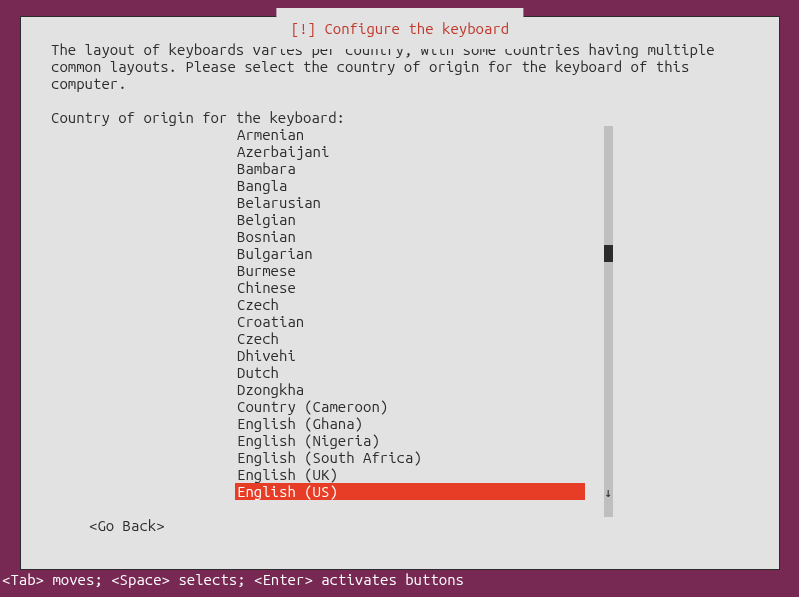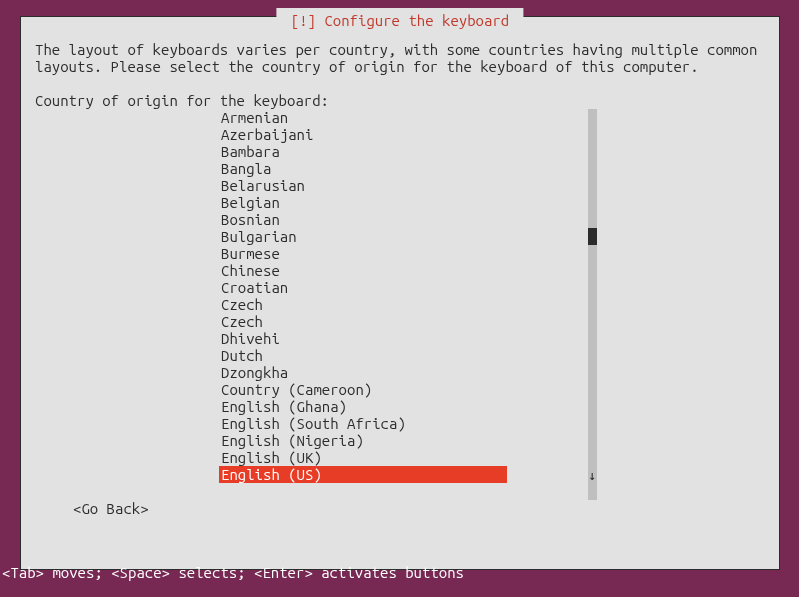--- a/index.html
+++ b/index.html
@@ -27,25 +27,25 @@
       background: #e2e2e2;
       border: 1px solid #2c2c2c;
     }
     .dialog-title {
       position: absolute;
       top: -9px;
       left: 50%;
       transform: translateX(-50%);
       background: #e2e2e2;
       color: #c0392b;
-      padding: 4px 6px;
+      padding: 12px 6px;
       white-space: pre;
     }
     .dialog-content {
-      padding: 24px 14px 14px 14px;
+      padding: 24px 14px 14px 30px;
     }
     .instruction {
       white-space: pre-wrap;
       margin-bottom: 17px;
     }
     .prompt {
       margin-bottom: 0;
     }
     .list-container {
       position: relative;
@@ -53,21 +53,21 @@
       width: 360px;
     }
     .list-item {
       height: 17px;
       padding-left: 2px;
       white-space: pre;
     }
     .list-item.selected {
       background: #e73c26;
       color: #ffffff;
-      width: 288px;
+      width: 350px;
     }
     .scroll-track {
       position: absolute;
       right: -18px;
       top: 0;
       width: 9px;
       height: 391px;
       background: #bfbfbf;
     }
     .scroll-arrow-up {
@@ -96,21 +96,21 @@
       height: 17px;
       background: #2c2c2c;
     }
     .go-back {
       margin-top: 17px;
       margin-left: 38px;
       white-space: pre;
     }
     .footer {
       position: absolute;
-      bottom: 16px;
+      bottom: 9px;
       left: 2px;
       color: #ffffff;
       white-space: pre;
     }
   </style>
 </head>
 <body>
 
 <div class="dialog">
   <div class="dialog-title"> <span>[!] Configure the keyboard</span> </div>
@@ -126,30 +126,30 @@
           <div class="list-item">Armenian</div>
           <div class="list-item">Azerbaijani</div>
           <div class="list-item">Bambara</div>
           <div class="list-item">Bangla</div>
           <div class="list-item">Belarusian</div>
           <div class="list-item">Belgian</div>
           <div class="list-item">Bosnian</div>
           <div class="list-item">Bulgarian</div>
           <div class="list-item">Burmese</div>
           <div class="list-item">Chinese</div>
+          <div class="list-item">Czech</div>
           <div class="list-item">Croatian</div>
-          <div class="list-item">Czech</div>
           <div class="list-item">Czech</div>
           <div class="list-item">Dhivehi</div>
           <div class="list-item">Dutch</div>
           <div class="list-item">Dzongkha</div>
           <div class="list-item">Country (Cameroon)</div>
           <div class="list-item">English (Ghana)</div>
+          <div class="list-item">English (Nigeria)</div>
           <div class="list-item">English (South Africa)</div>
-          <div class="list-item">English (Nigeria)</div>
           <div class="list-item">English (UK)</div>
           <div class="list-item selected">English (US)</div>
         </div>
     </div>
     <div class="go-back">&lt;Go Back&gt;</div>
   </div>
 </div>
 
 <div class="footer">&lt;Tab&gt; moves; &lt;Space&gt; selects; &lt;Enter&gt; activates buttons</div>
 

